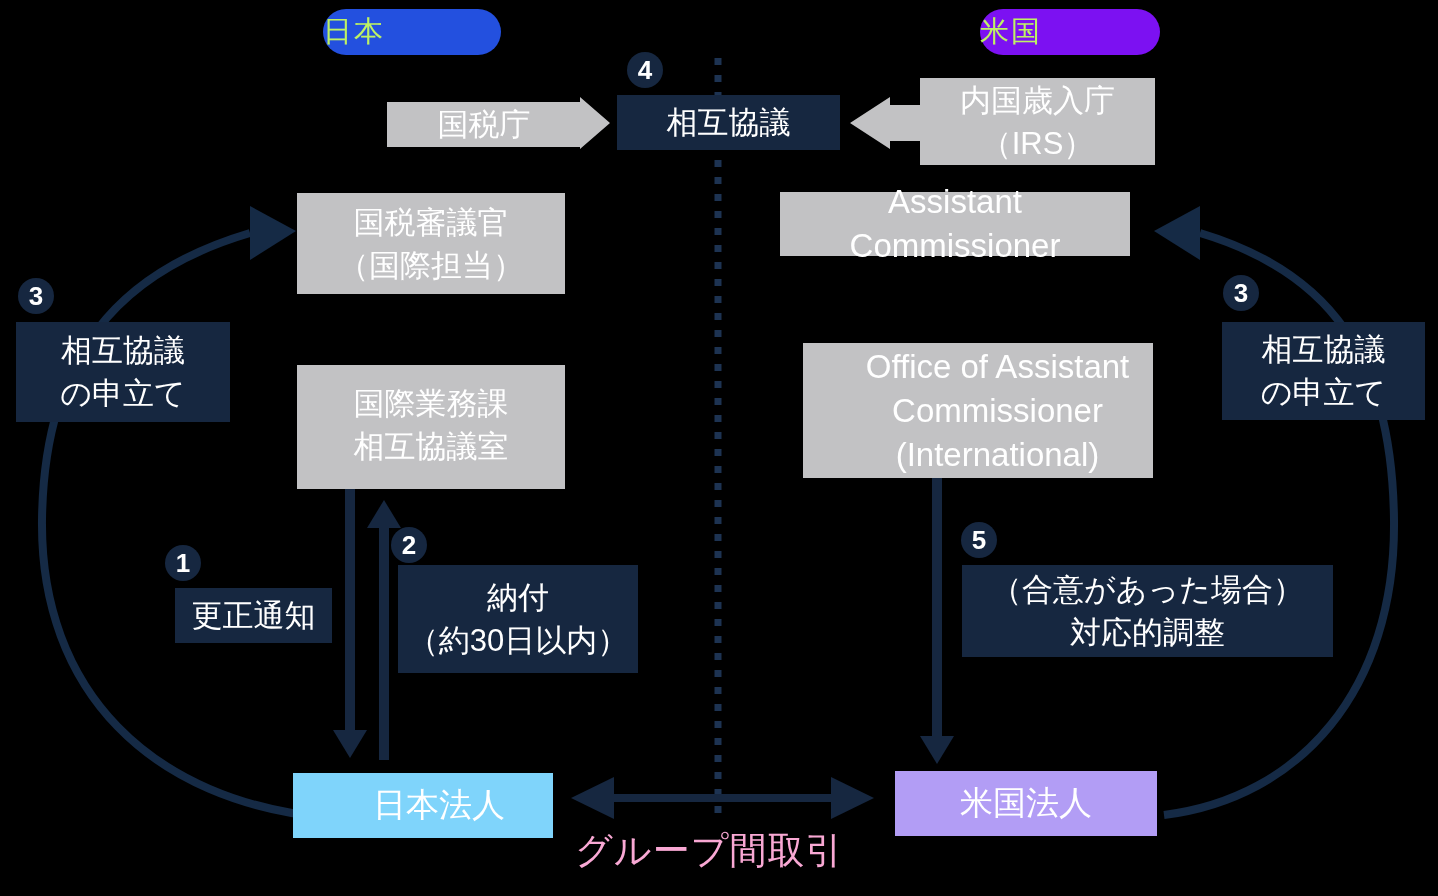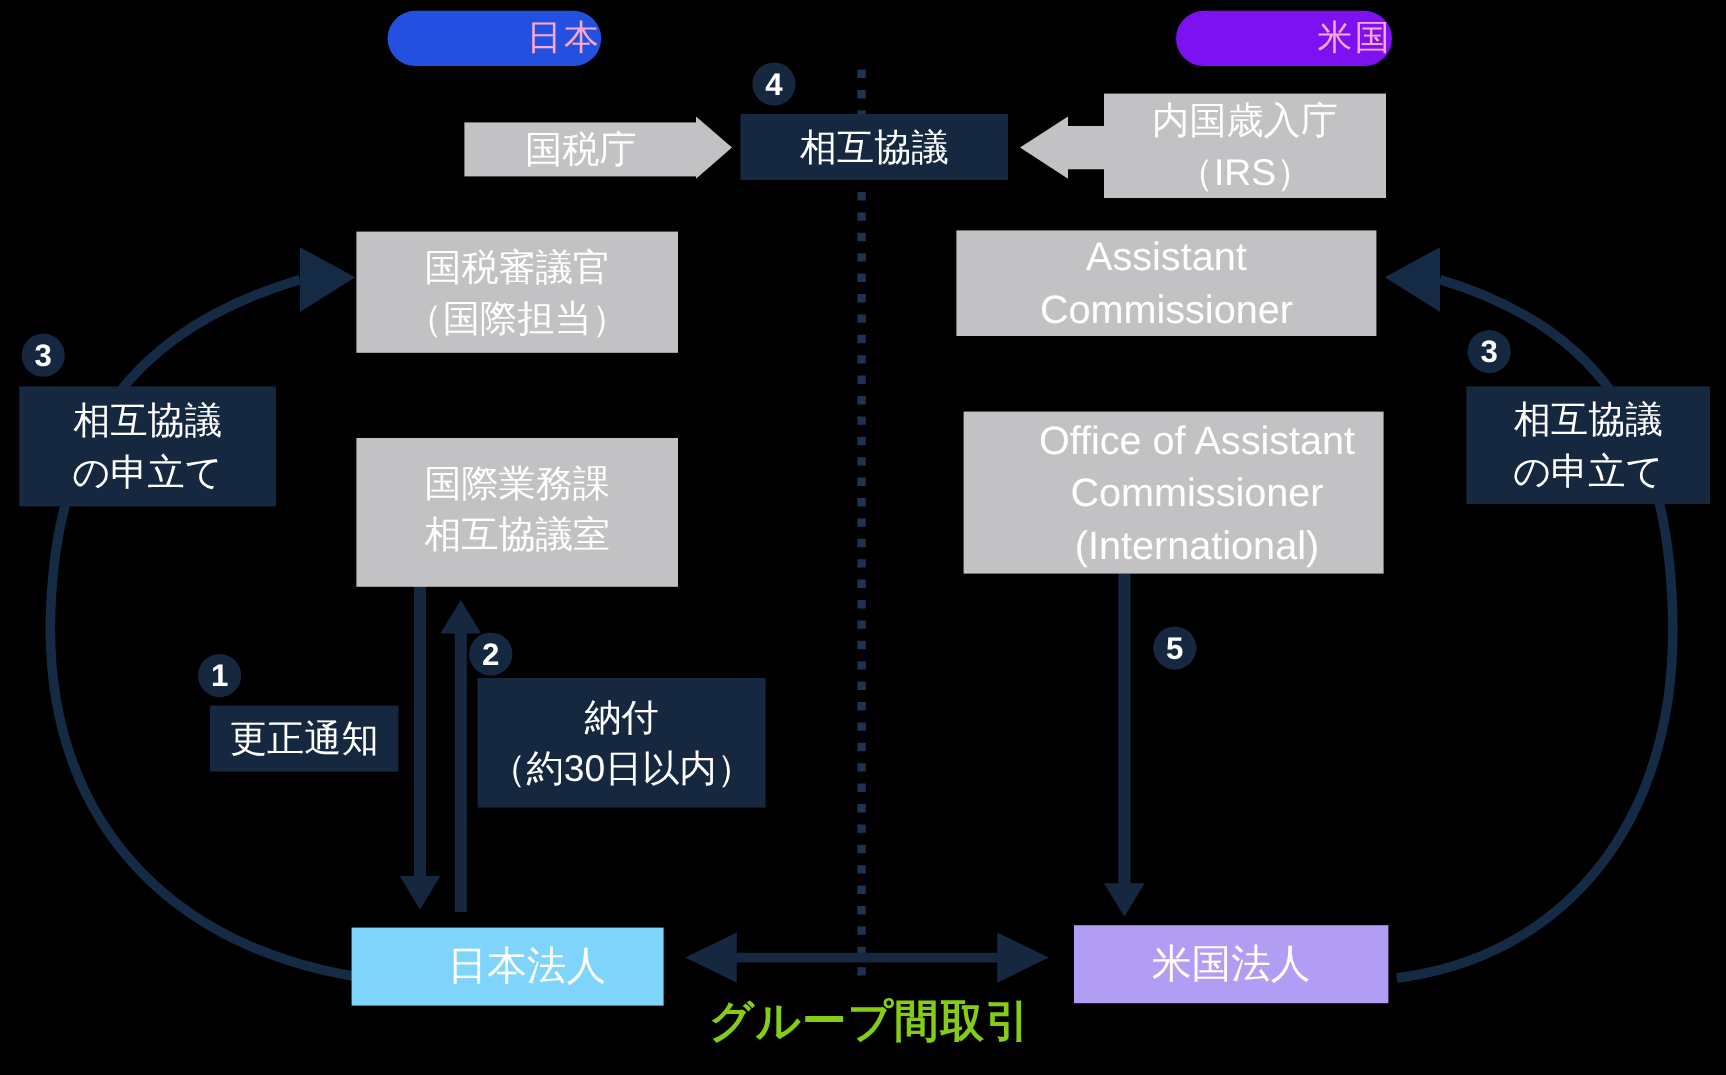--- a/index.html
+++ b/index.html
@@ -10,36 +10,36 @@
   #wires{position:absolute;left:0;top:0;z-index:0;}
   .box{
     position:absolute;display:flex;flex-direction:column;align-items:center;justify-content:center;
     text-align:center;color:#ffffff;z-index:2;box-sizing:border-box;
   }
   .gray{background:#c2c2c4;}
   .navy{background:#162740;}
   .jp-entity{background:#7fd4fb;}
   .us-entity{background:#b29df5;}
   .pill{
-    position:absolute;display:flex;align-items:center;justify-content:flex-end;
-    color:#f9a8d4;font-size:29px;border-radius:23px;z-index:2;letter-spacing:2px;
+    position:absolute;display:flex;align-items:center;justify-content:flex-start;
+    color:#bef264;font-size:29px;border-radius:23px;z-index:2;letter-spacing:2px;
   }
   .pill-japan{background:#2350df;}
   .pill-us{background:#7c11f2;}
   .badge{
     position:absolute;width:36px;height:36px;border-radius:50%;background:#162740;
     color:#ffffff;font-weight:bold;font-size:26px;display:flex;align-items:center;
     justify-content:center;z-index:3;
   }
   .jp31{font-size:31px;line-height:43px;}
   .en33{font-size:33px;line-height:44px;}
   .line{display:block;}
   #transaction-label{
-    position:absolute;left:575px;top:826px;width:300px;text-align:center;
-    color:#84cc16;font-size:37px;font-weight:700;z-index:2;letter-spacing:1px;
+    position:absolute;left:575px;top:826px;width:300px;
+    color:#f9a8d4;font-size:37px;font-weight:400;z-index:2;letter-spacing:1px;
   }
 </style>
 </head>
 <body>
 
 <div id="stage">
 
   <svg id="wires" width="1438" height="896" viewBox="0 0 1438 896">
 
     <line x1="718" y1="58" x2="718" y2="818" stroke="#1d3352" stroke-width="7" stroke-dasharray="7 10"></line>
@@ -94,21 +94,21 @@
   <div class="box gray jp31" style="left:297px;top:193px;width:268px;height:101px;">
     <span class="line">国税審議官</span>
     <span class="line">（国際担当）</span>
   </div>
 
   <div class="box gray jp31" style="left:297px;top:365px;width:268px;height:124px;font-family:Liberation Mono, monospace;">
     <span class="line">国際業務課</span>
     <span class="line">相互協議室</span>
   </div>
 
-  <div class="box gray en33" style="left:797px;top:192px;width:350px;height:88px;text-align:center;">
+  <div class="box gray en33" style="left:780px;top:192px;width:350px;height:64px;text-align:center;">
     <span class="line">Assistant</span>
     <span class="line">Commissioner</span>
   </div>
 
   <div class="box gray en33" style="left:803px;top:343px;width:350px;height:135px;padding-left:39px;">
     <span class="line">Office of Assistant</span>
     <span class="line">Commissioner</span>
     <span class="line">(International)</span>
   </div>
 
@@ -139,20 +139,24 @@
     <span>2</span>
   </div>
   <div class="box navy jp31" style="left:398px;top:565px;width:240px;height:108px;">
     <span class="line">納付</span>
     <span class="line">（約30日以内）</span>
   </div>
 
   <div class="badge" style="left:961px;top:522px;">
     <span>5</span>
   </div>
+  <div class="box navy jp31" style="left:962px;top:565px;width:371px;height:92px;">
+    <span class="line">（合意があった場合）</span>
+    <span class="line">対応的調整</span>
+  </div>
 
   <div class="box jp-entity" style="left:293px;top:773px;width:260px;height:65px;font-size:33px;padding-left:32px;">
     <span>日本法人</span>
   </div>
   <div class="box us-entity" style="left:895px;top:771px;width:262px;height:65px;font-size:33px;">
     <span>米国法人</span>
   </div>
 
   <div id="transaction-label">
     <span>グループ間取引</span>

